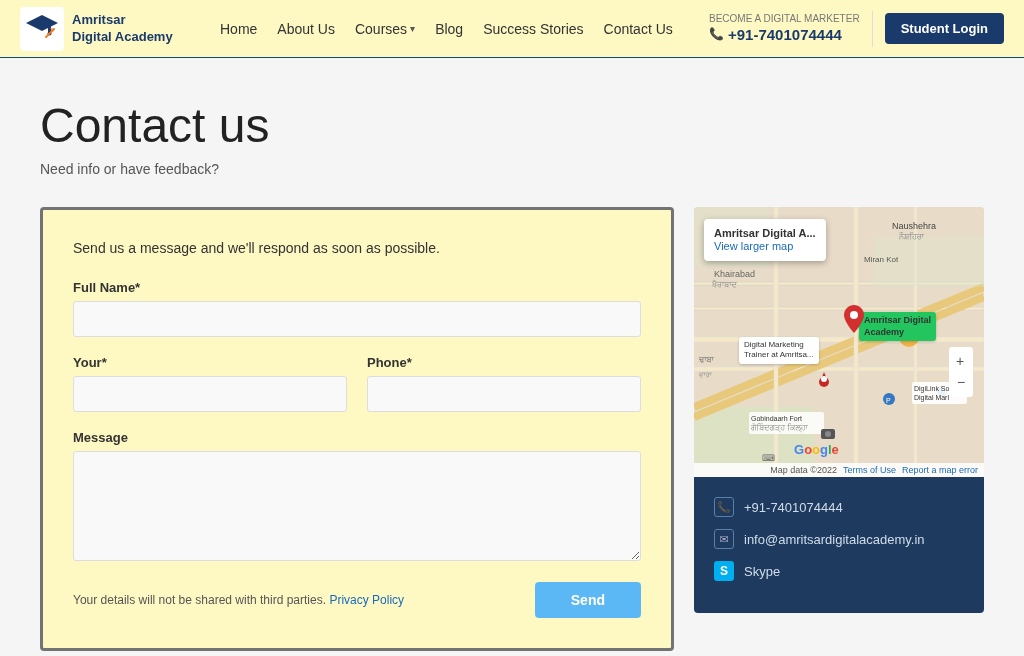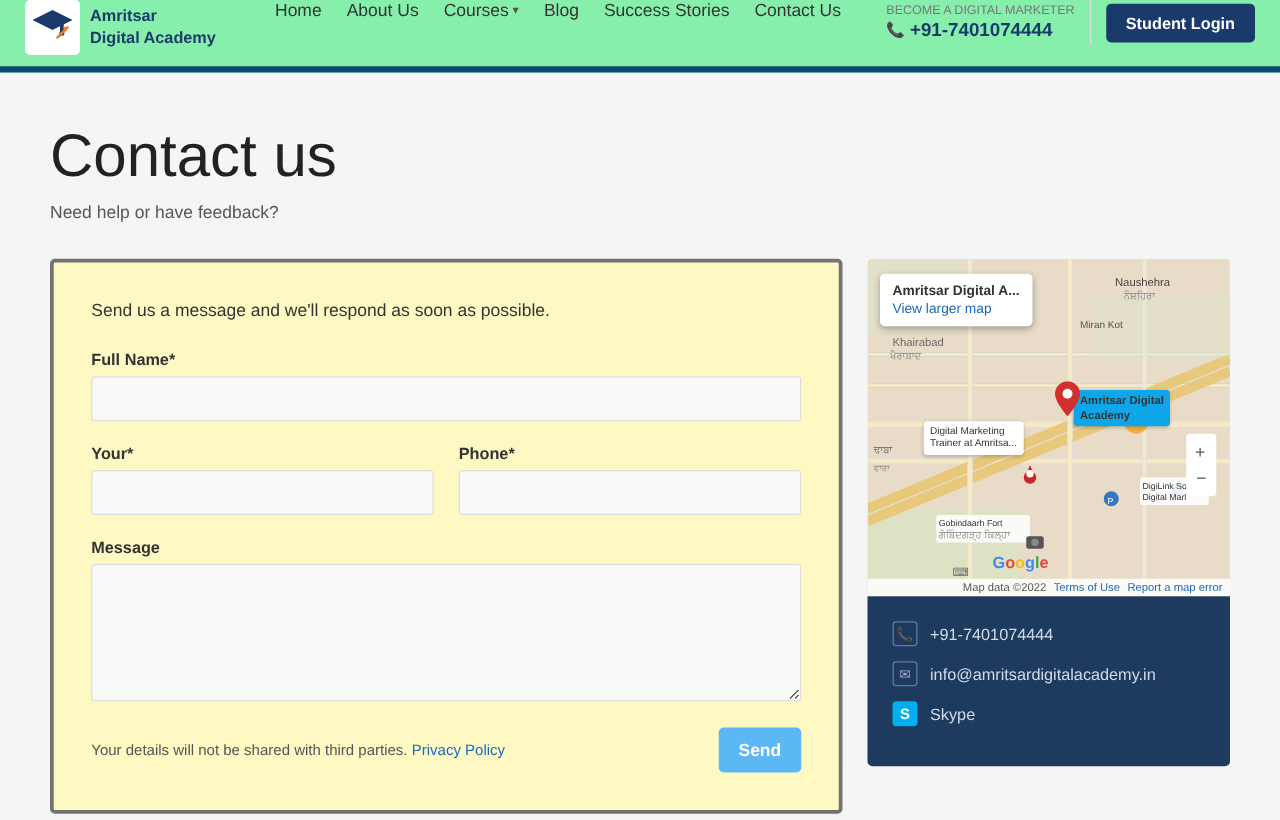--- a/index.html
+++ b/index.html
@@ -1,23 +1,23 @@
 <!DOCTYPE html>
 <html><head>
   <meta charset="utf-8">
   <style>
     * { box-sizing: border-box; margin: 0; padding: 0; }
     body { font-family: Arial, sans-serif; background: #f5f5f5; color: #333; font-size: 14px; }
 
     
     .header {
-      background: #86efac;
-      border-bottom: 5px solid #0c4a6e;
-      display: flex;
-      align-items: flex-start;
+      background: #fef9c3;
+      border-bottom: 1px solid #0c4a6e;
+      display: flex;
+      align-items: center;
       padding: 0 20px;
       height: 58px;
       gap: 24px;
     }
     .logo-area {
       display: flex;
       align-items: center;
       gap: 8px;
       margin-right: 16px;
       min-width: 160px;
@@ -184,21 +184,21 @@
     }
     .privacy-link {
       color: #1a6bbd;
       text-decoration: none;
       cursor: pointer;
     }
     .send-btn {
       background: #5bb8f5;
       color: #fff;
       border: none;
-      padding: 10px 16px;
+      padding: 10px 36px;
       border-radius: 4px;
       font-size: 14px;
       font-weight: 600;
       cursor: pointer;
     }
 
     
     .right-panel {
       width: 290px;
       min-width: 290px;
@@ -357,21 +357,21 @@
         <span>+91-7401074444</span>
       </div>
     </div>
     <div class="divider-v"></div>
     <button class="student-login-btn">Student Login</button>
   </div>
 </header>
 
 <div class="page-content">
   <h1 class="page-title">Contact us</h1>
-  <p class="page-subtitle">Need help or have feedback?</p>
+  <p class="page-subtitle">Need info or have feedback?</p>
 
   <div class="contact-layout">
 
     <div class="form-card">
       <p class="form-intro">Send us a message and we'll respond as soon as possible.</p>
 
       <div class="form-group">
         <label>Full Name*</label>
         <input type="text" class="form-input" style="">
       </div>
@@ -461,21 +461,21 @@
             <rect x="255" y="140" width="24" height="50" fill="white" rx="3"></rect>
             <text x="262" y="159" font-size="14" fill="#555" font-family="Arial">+</text>
             <text x="263" y="180" font-size="14" fill="#555" font-family="Arial">−</text>
           </svg>
 
           <div class="map-popup">
             <div class="map-popup-title">Amritsar Digital A...</div>
             <a class="map-popup-link">View larger map</a>
           </div>
 
-          <div style="position:absolute;top:105px;left:165px;background:#0ea5e9;border-radius:3px;padding:3px 5px;font-size:9px;font-weight:bold;color:#333;box-shadow:0 1px 3px rgba(0,0,0,0.2);z-index:6;line-height:1.3;">
+          <div style="position:absolute;top:105px;left:165px;background:#22c55e;border-radius:3px;padding:3px 5px;font-size:9px;font-weight:bold;color:#333;box-shadow:0 1px 3px rgba(0,0,0,0.2);z-index:6;line-height:1.3;">
             Amritsar Digital<br>Academy
           </div>
 
           <div style="position:absolute;top:98px;left:150px;z-index:7;">
             <svg width="20" height="28" viewBox="0 0 20 28">
               <path d="M10 0 C4.5 0 0 4.5 0 10 C0 17 10 28 10 28 C10 28 20 17 20 10 C20 4.5 15.5 0 10 0Z" fill="#d32f2f"></path>
               <circle cx="10" cy="10" r="4" fill="white"></circle>
             </svg>
           </div>
 

